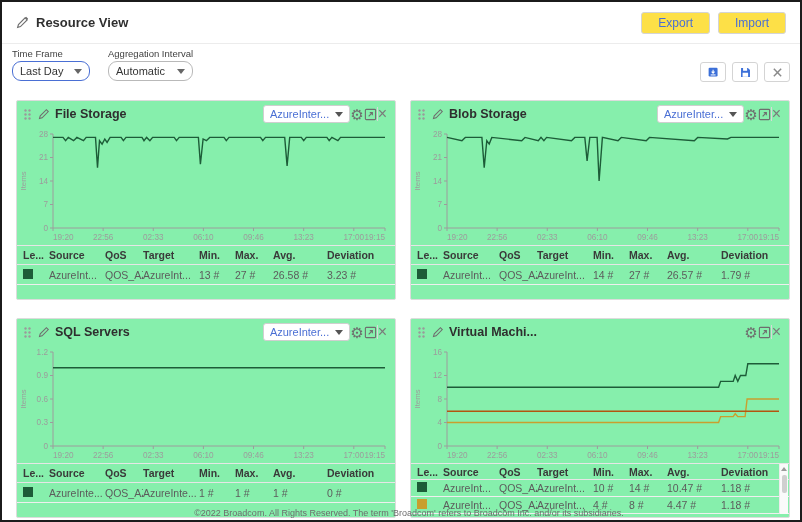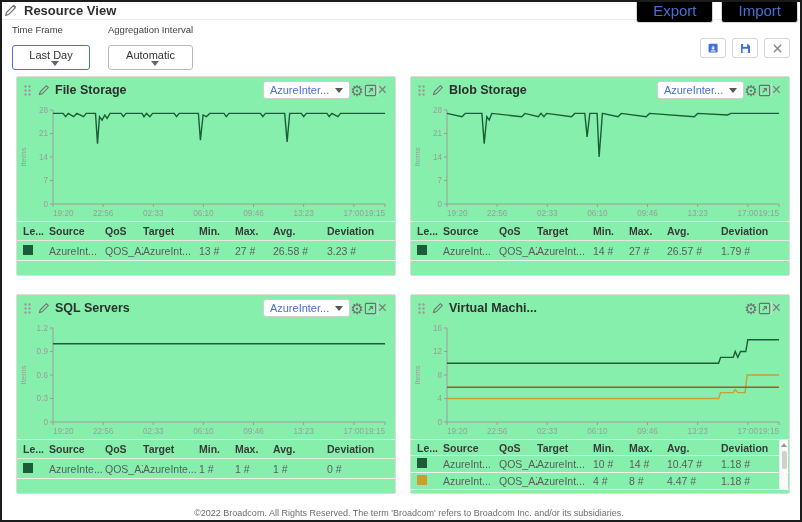--- a/index.html
+++ b/index.html
@@ -3,44 +3,44 @@
 <meta charset="utf-8">
 <style>
   * { margin:0; padding:0; box-sizing:border-box; }
   html,body { font-family:"Liberation Sans", sans-serif; background:#fff; }
   #app {
     position:relative; width:802px; height:522px;
     border:2px solid #1b1b1b; background:#fff; overflow:hidden;
   }
   
   .titlebar {
-    height:18px; display:flex; align-items:center;
-    padding:0 2px; border-bottom:1px solid #ececec;
+    height:42px; display:flex; align-items:center;
+    padding:0 14px; border-bottom:1px solid #ececec;
   }
   .titlebar .pencil { margin-right:7px; }
   .page-title { font-size:13px; font-weight:bold; color:#2f2f2f; }
   .titlebar-right { margin-left:auto; display:flex; gap:8px; align-items:center; }
   .btn-outline {
     font-family:"Liberation Sans", sans-serif;
-    background:#000000; border:1px solid #d4d4d4; border-radius:3px;
-    color:#4a6fd4; font-size:15px; padding:3px 16px; cursor:pointer;
+    background:#fde047; border:1px solid #d4d4d4; border-radius:3px;
+    color:#4a6fd4; font-size:12px; padding:3px 16px; cursor:pointer;
   }
   .btn-primary {
     font-family:"Liberation Sans", sans-serif;
     background:#3b6fd8; border:1px solid #3b6fd8; border-radius:3px;
     color:#fff; font-size:11.5px; padding:3px 12px; cursor:pointer;
   }
   
   .toolbar { height:44px; display:flex; align-items:flex-start; padding:4px 10px 0 10px; }
   .field { margin-right:18px; }
-  .field-label { font-size:9.5px; color:#3f3f3f; margin-bottom:10px; }
+  .field-label { font-size:9.5px; color:#3f3f3f; margin-bottom:2px; }
   .select {
     display:flex; align-items:center; justify-content:space-between;
-    border:1px solid #b9b9b9; border-radius:3px; background:#fff;
-    font-size:11px; color:#333; padding:3px 7px; min-width:78px; cursor:pointer;flex-direction:column;
+    border:1px solid #b9b9b9; border-radius:9px; background:#fff;
+    font-size:11px; color:#333; padding:3px 7px; min-width:78px; cursor:pointer;
   }
   .select.blue { border-color:#4a6fd4; }
   .caret { width:0; height:0; border-left:4px solid transparent; border-right:4px solid transparent; border-top:5px solid #666; margin-left:8px; }
   .toolbar-right { margin-left:auto; display:flex; gap:6px; margin-top:14px; }
   .mini-btn {
     width:26px; height:20px; border:1px solid #d4d4d4; border-radius:3px;
     background:#fff; display:flex; align-items:center; justify-content:center; cursor:pointer;
   }
   
   .dashboard {

